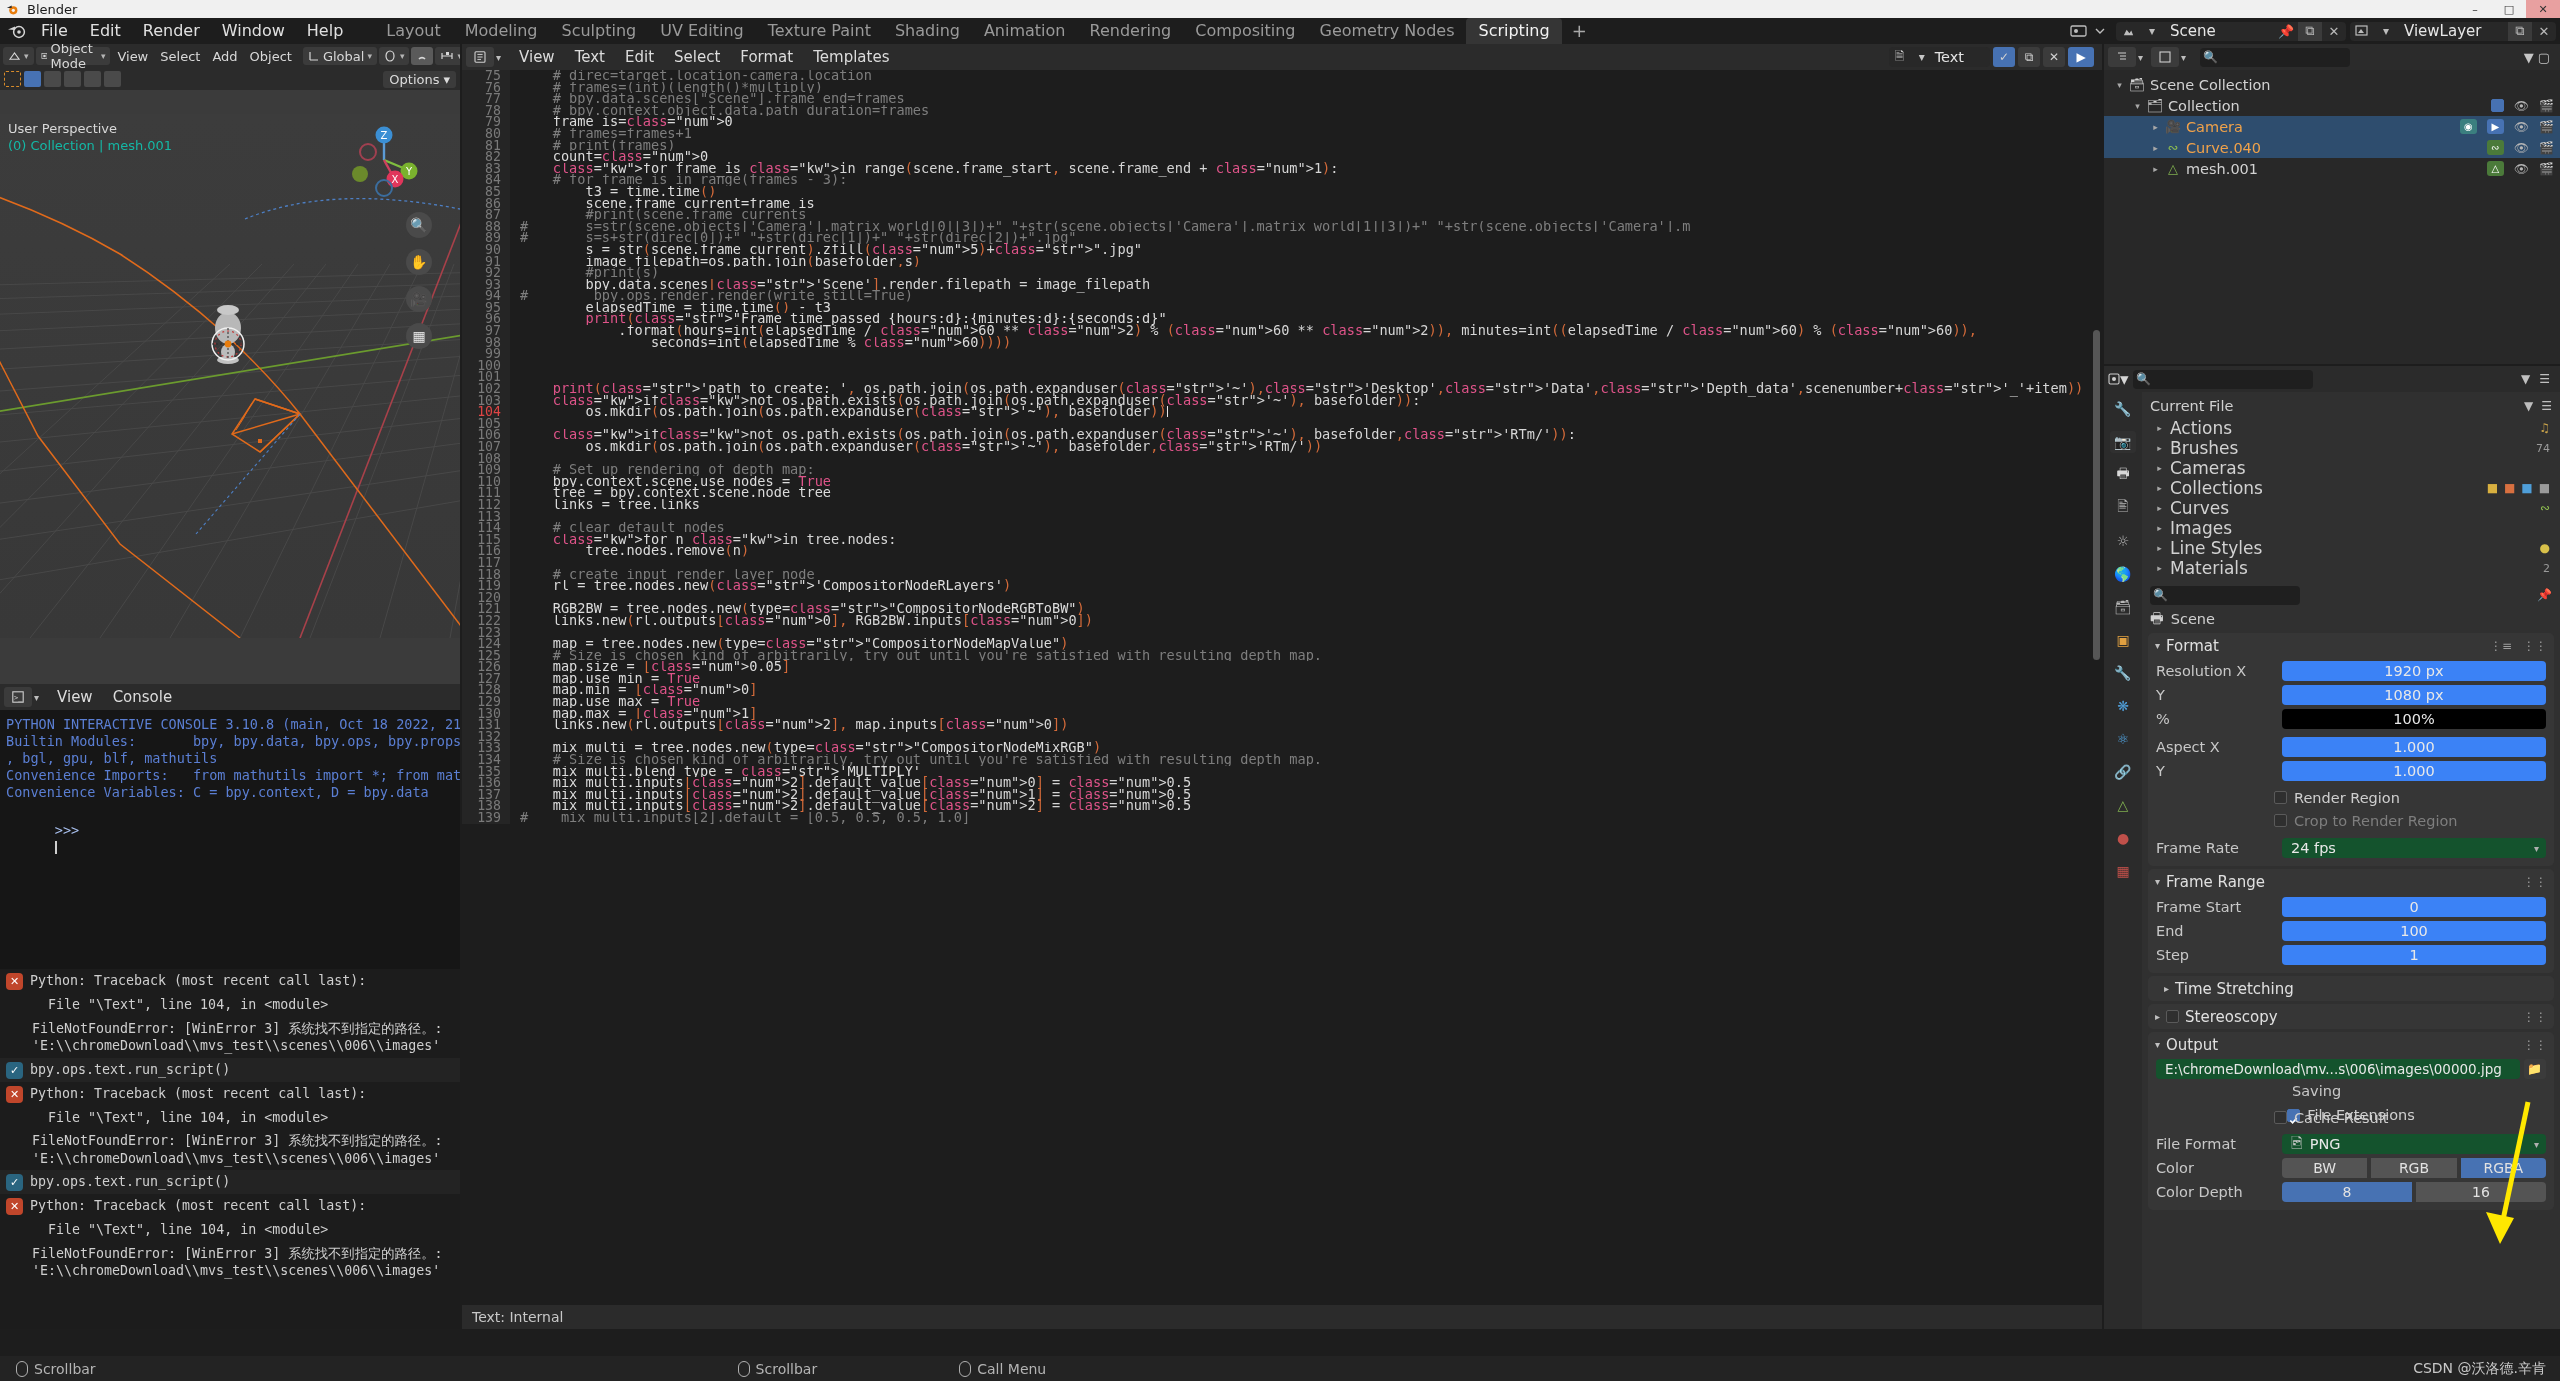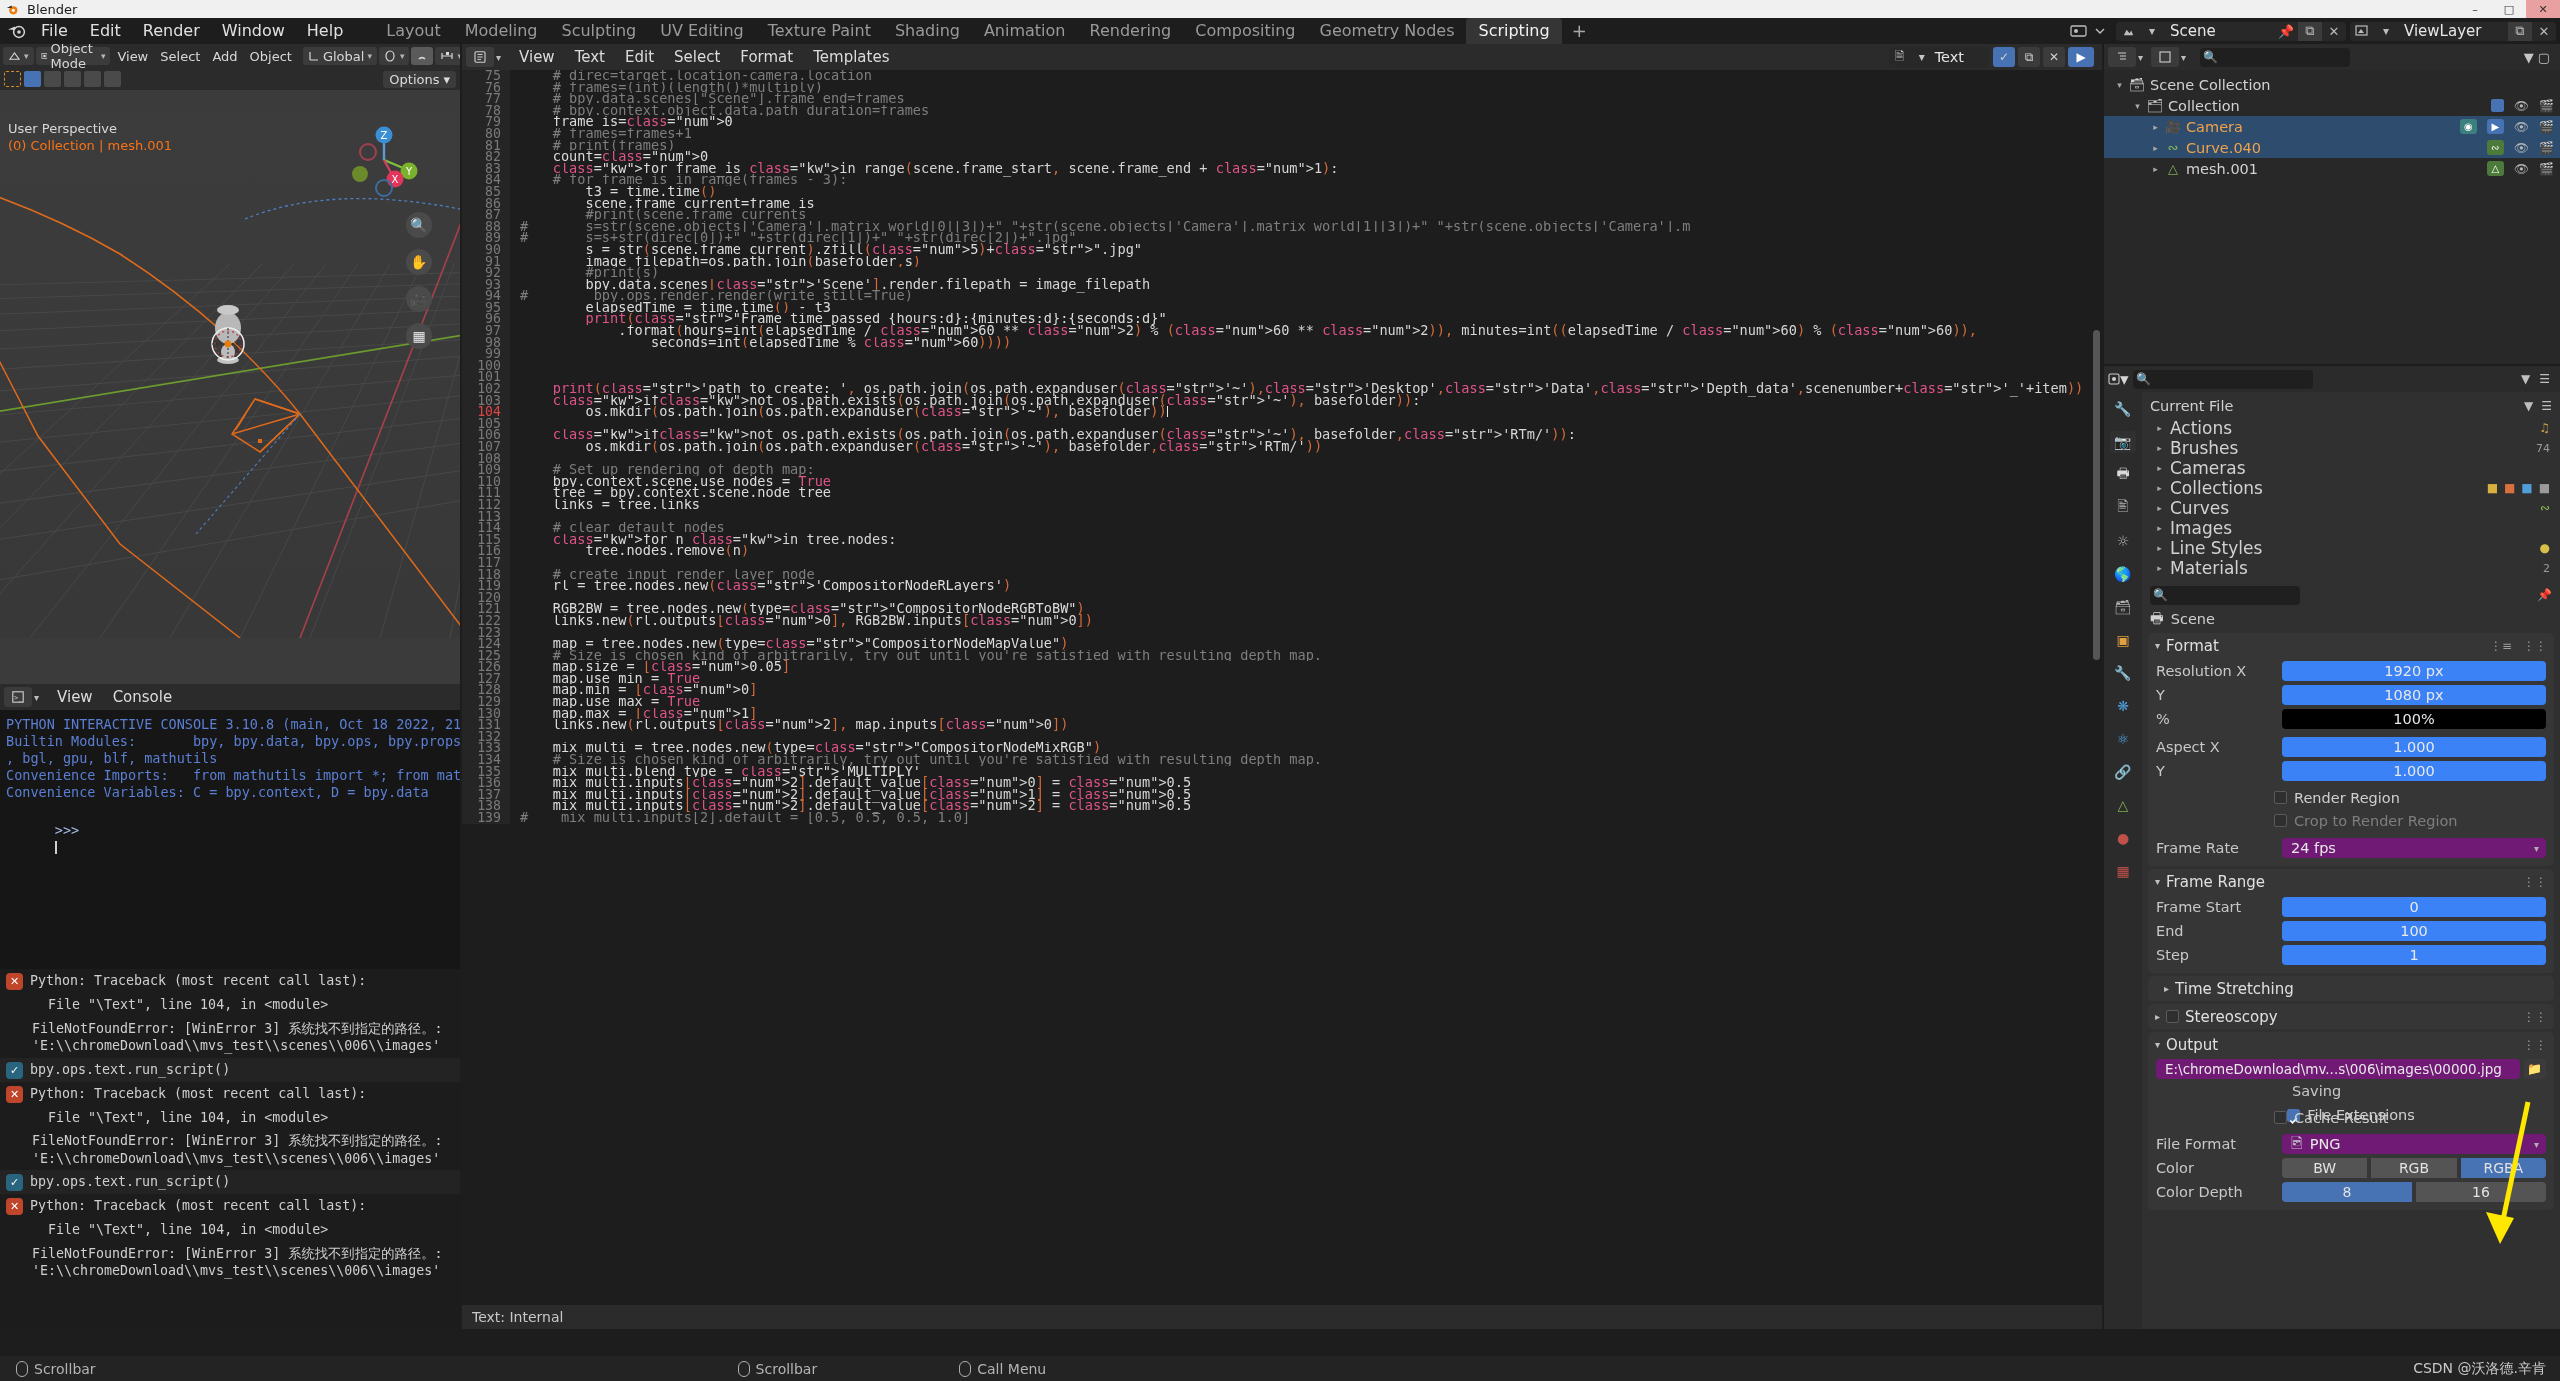--- a/index.html
+++ b/index.html
@@ -67,21 +67,21 @@
   .tbox{ width:17px;height:16px;border-radius:2px;background:#4a4a4a;}
   .tbox.act{ background:#4772b3;}
   .optbtn{ position:absolute; right:4px; top:3px; height:17px; background:#3b3b3b; border-radius:3px;
            padding:0 6px; font-size:13px; color:#dcdcdc; display:flex; align-items:center; gap:4px;}
   #vpcanvas{ position:absolute; left:0; top:70px; width:460px; height:524px; overflow:hidden;
      background:
        linear-gradient(to bottom,#3c3c3c,#393939);
   }
   .gridsvg{ position:absolute; left:0; top:0;}
   #vpoverlay{ position:absolute; left:8px; top:76px; font-size:13px; color:#d8d8d8; line-height:17px; pointer-events:none;}
-  #vpoverlay .l2{ color:#f97316;}
+  #vpoverlay .l2{ color:#14b8a6;}
   .gizmo{ position:absolute; right:38px; top:78px; width:76px; height:76px;}
   .navbtns{ position:absolute; right:28px; top:168px; display:flex; flex-direction:column; gap:11px; align-items:center;}
   .navb{ width:26px;height:26px;border-radius:50%; background:#4a4a4a; display:flex;align-items:center;justify-content:center;
          color:#e9e9e9; font-size:14px;}
 
   
   #console{ left:0; top:640px; width:460px; height:285px; background:#161616;}
   #console .ehead{ background:#2b2b2b; }
   #conbody{ position:absolute; top:26px; left:0; right:0; bottom:0; padding:6px 6px 0 6px; overflow:hidden;}
   #conbody .cline{ font-family:"DejaVu Sans Mono","Liberation Mono",monospace; font-size:13.5px; line-height:17px;
@@ -161,21 +161,21 @@
   .srch2{ display:flex; align-items:center; background:#1f1f1f; border-radius:4px; height:19px; flex:1; }
   .panel{ margin:3px 6px 0 6px; background:#363636; border-radius:5px; overflow:hidden;}
   .phead{ height:25px; display:flex; align-items:center; padding:0 7px; gap:6px; font-size:15px; color:#e0e0e0;}
   .phead .tri{ font-size:10px; color:#c0c0c0;}
   .phead .right{ margin-left:auto; display:flex; gap:11px; color:#9e9e9e; font-size:12px;}
   .prow{ display:flex; align-items:center; height:22px; margin:2px 8px; gap:8px;}
   .plabel{ width:118px; text-align:left; font-size:14.5px; color:#c8c8c8;}
   .pval{ flex:1; height:20px; border-radius:4px; background:#3b82f6; display:flex; align-items:center; justify-content:center;
      font-size:14.5px; color:#e8e8e8;}
   .pval.blue{ background:#000000;}
-  .pval.dark{ background:#701a75; justify-content:flex-start; padding-left:9px;}
+  .pval.dark{ background:#14532d; justify-content:flex-start; padding-left:9px;}
   .pval.dark .cv{ margin-left:auto; padding-right:7px; font-size:10px; color:#b0b0b0;}
   .pcheck{ display:flex; align-items:center; gap:7px; margin:2px 8px 2px 126px; height:21px; font-size:14.5px; color:#cfcfcf;}
   .pcheck.dim{ color:#7e7e7e;}
   .segctl{ display:flex; flex:1; gap:4px;}
   .seg{ flex:1; height:20px; background:#545454; display:flex;align-items:center;justify-content:center;
      font-size:14px; color:#e2e2e2;}
   .seg:first-child{ border-radius:4px 0 0 4px;}
   .seg:last-child{ border-radius:0 4px 4px 0;}
   .seg.on{ background:#4772b3;}
 

